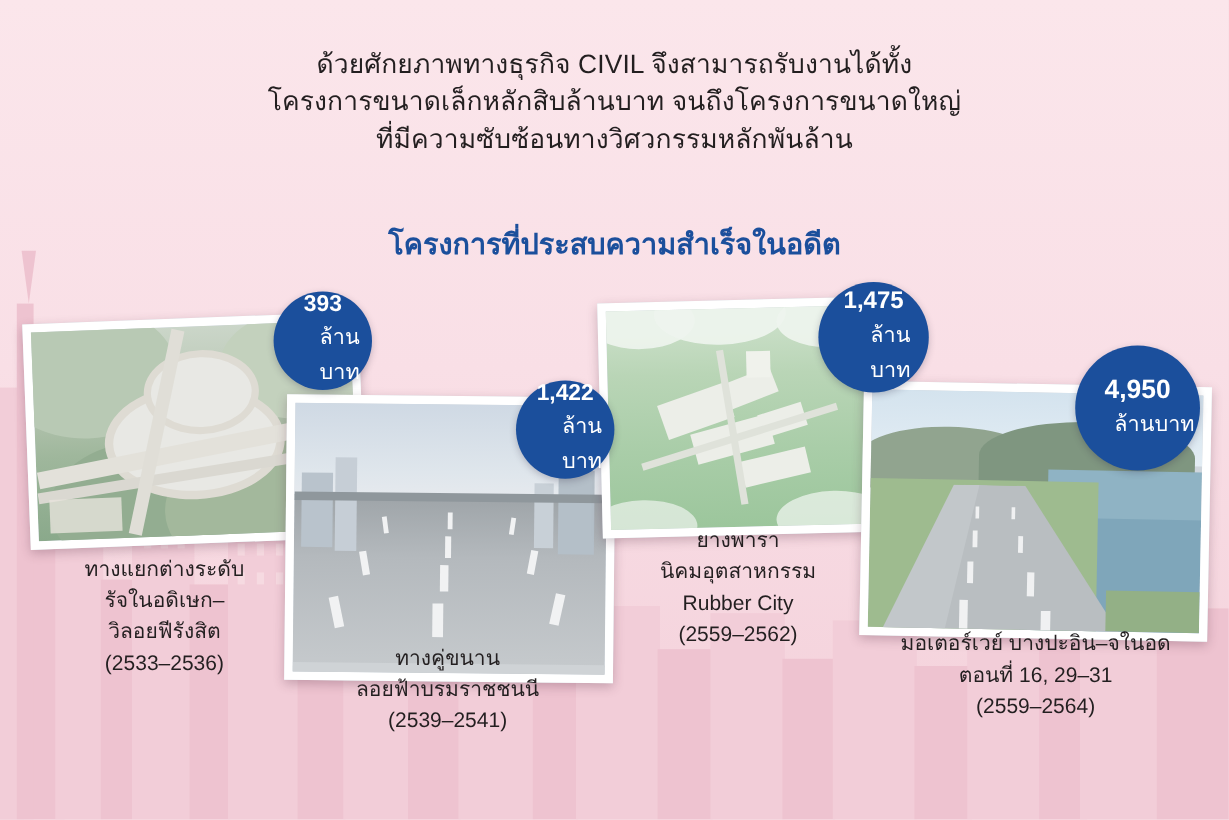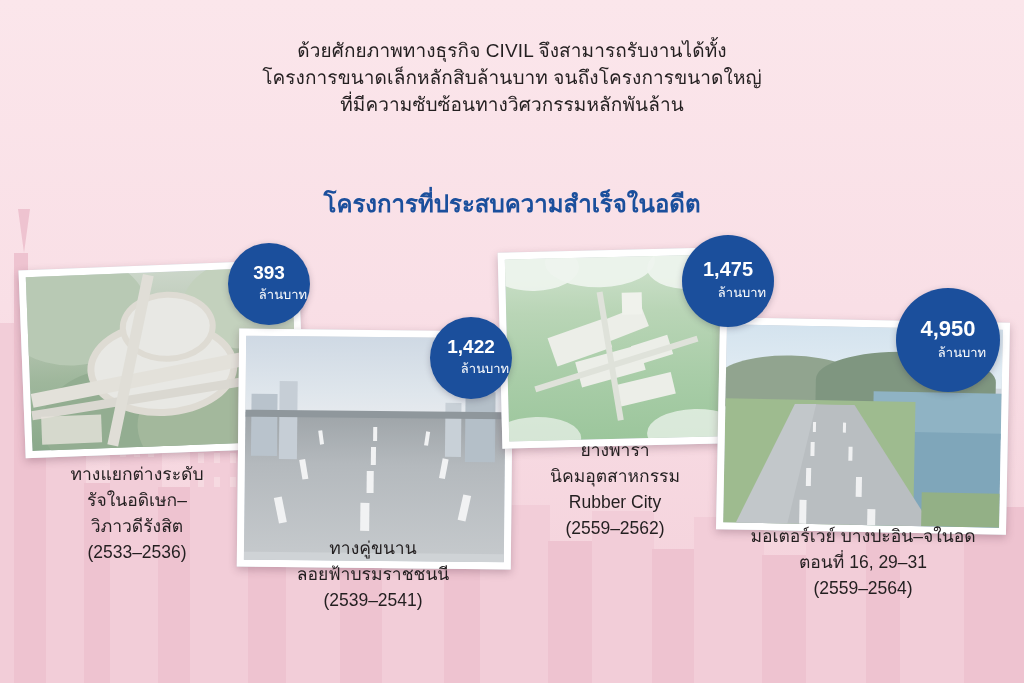--- a/index.html
+++ b/index.html
@@ -47,21 +47,21 @@
   }
 
   
   .headline {
     position: absolute;
     top: 38px;
     left: 0;
     width: 100%;
     text-align: center;
     color: #231f20;
-    font-size: 19px;
+    font-size: 22px;
     line-height: 1.42;
     font-weight: 500;
     letter-spacing: .1px;
     z-index: 5;
   }
   .headline .ln { display: block; }
   .subhead {
     position: absolute;
     top: 184px;
     left: 0;
@@ -122,21 +122,21 @@
     color: #fff;
     text-align: center;
     display: flex;
     flex-direction: column;
     align-items: center;
     justify-content: center;
     box-shadow: 0 2px 6px rgba(40,30,60,.25);
     z-index: 6;
   }
   .badge .amt { font-size: 19px; font-weight: 600; line-height: 1.05; }
-  .badge .unit { font-size: 13px; margin-top: 2px; margin-left: 28px; }
+  .badge .unit { font-size: 18px; margin-top: 2px; margin-left: 28px; }
   #bd1 { left: 228px; top: 243px; width: 82px; height: 82px; }
   #bd2 { left: 430px; top: 317px; width: 82px; height: 82px; }
   #bd3 { left: 682px; top: 235px; width: 92px; height: 92px; }
   #bd4 { left: 896px; top: 288px; width: 104px; height: 104px; }
   #bd3 .amt, #bd4 .amt { font-size: 20px; }
   #bd4 .amt { font-size: 22px; }
 
   
   .caption {
     position: absolute;
@@ -313,21 +313,21 @@
     <span class="unit">ล้านบาท</span>
   </div>
   <div class="badge" id="bd4">
     <span class="amt">4,950</span>
     <span class="unit">ล้านบาท</span>
   </div>
 
   <div class="caption" id="cap1">
     <span class="ln">ทางแยกต่างระดับ</span>
     <span class="ln">รัจในอดิเษก–</span>
-    <span class="ln">วิภาวดีรังสิต</span>
+    <span class="ln">วิลอยฟีรังสิต</span>
     <span class="ln">(2533–2536)</span>
   </div>
   <div class="caption" id="cap2">
     <span class="ln">ทางคู่ขนาน</span>
     <span class="ln">ลอยฟ้าบรมราชชนนี</span>
     <span class="ln">(2539–2541)</span>
   </div>
   <div class="caption" id="cap3">
     <span class="ln">ยางพารา</span>
     <span class="ln">นิคมอุตสาหกรรม</span>

